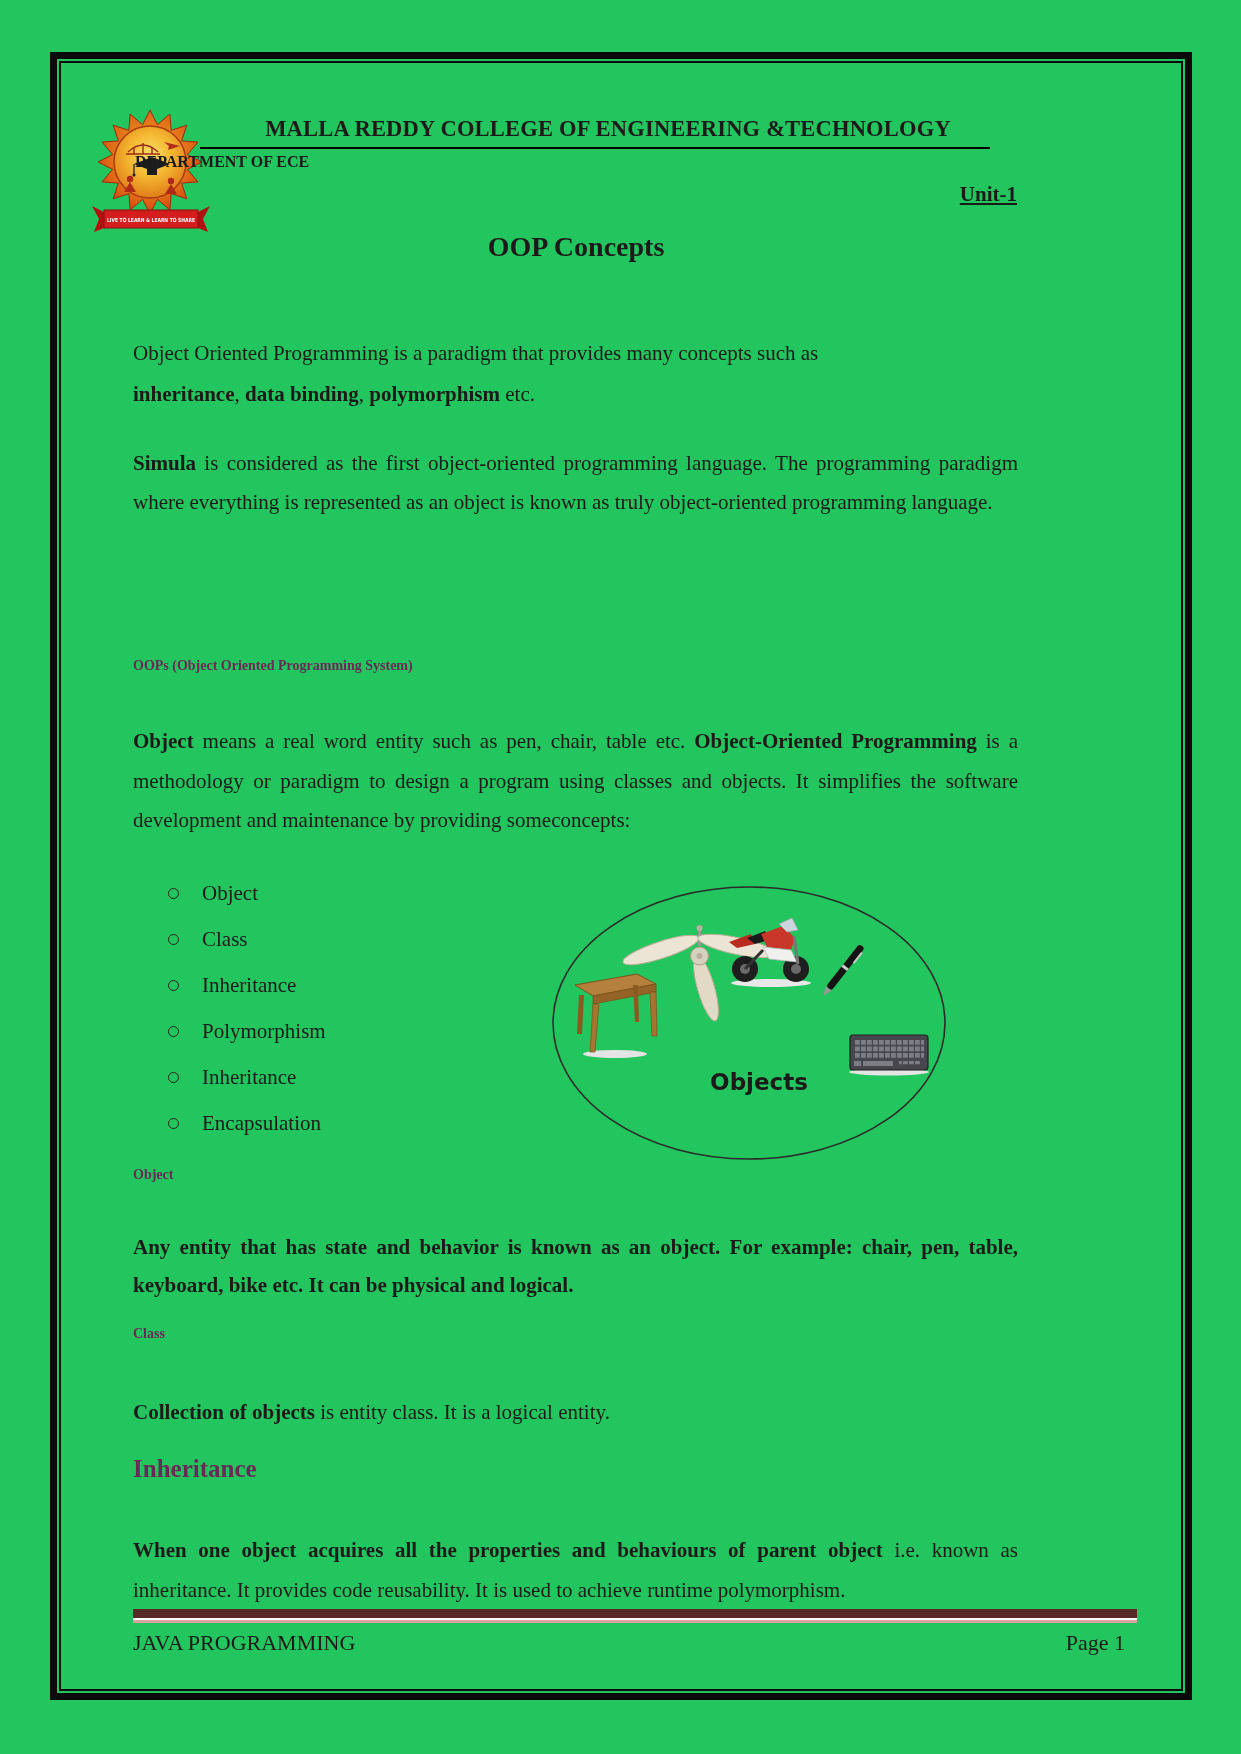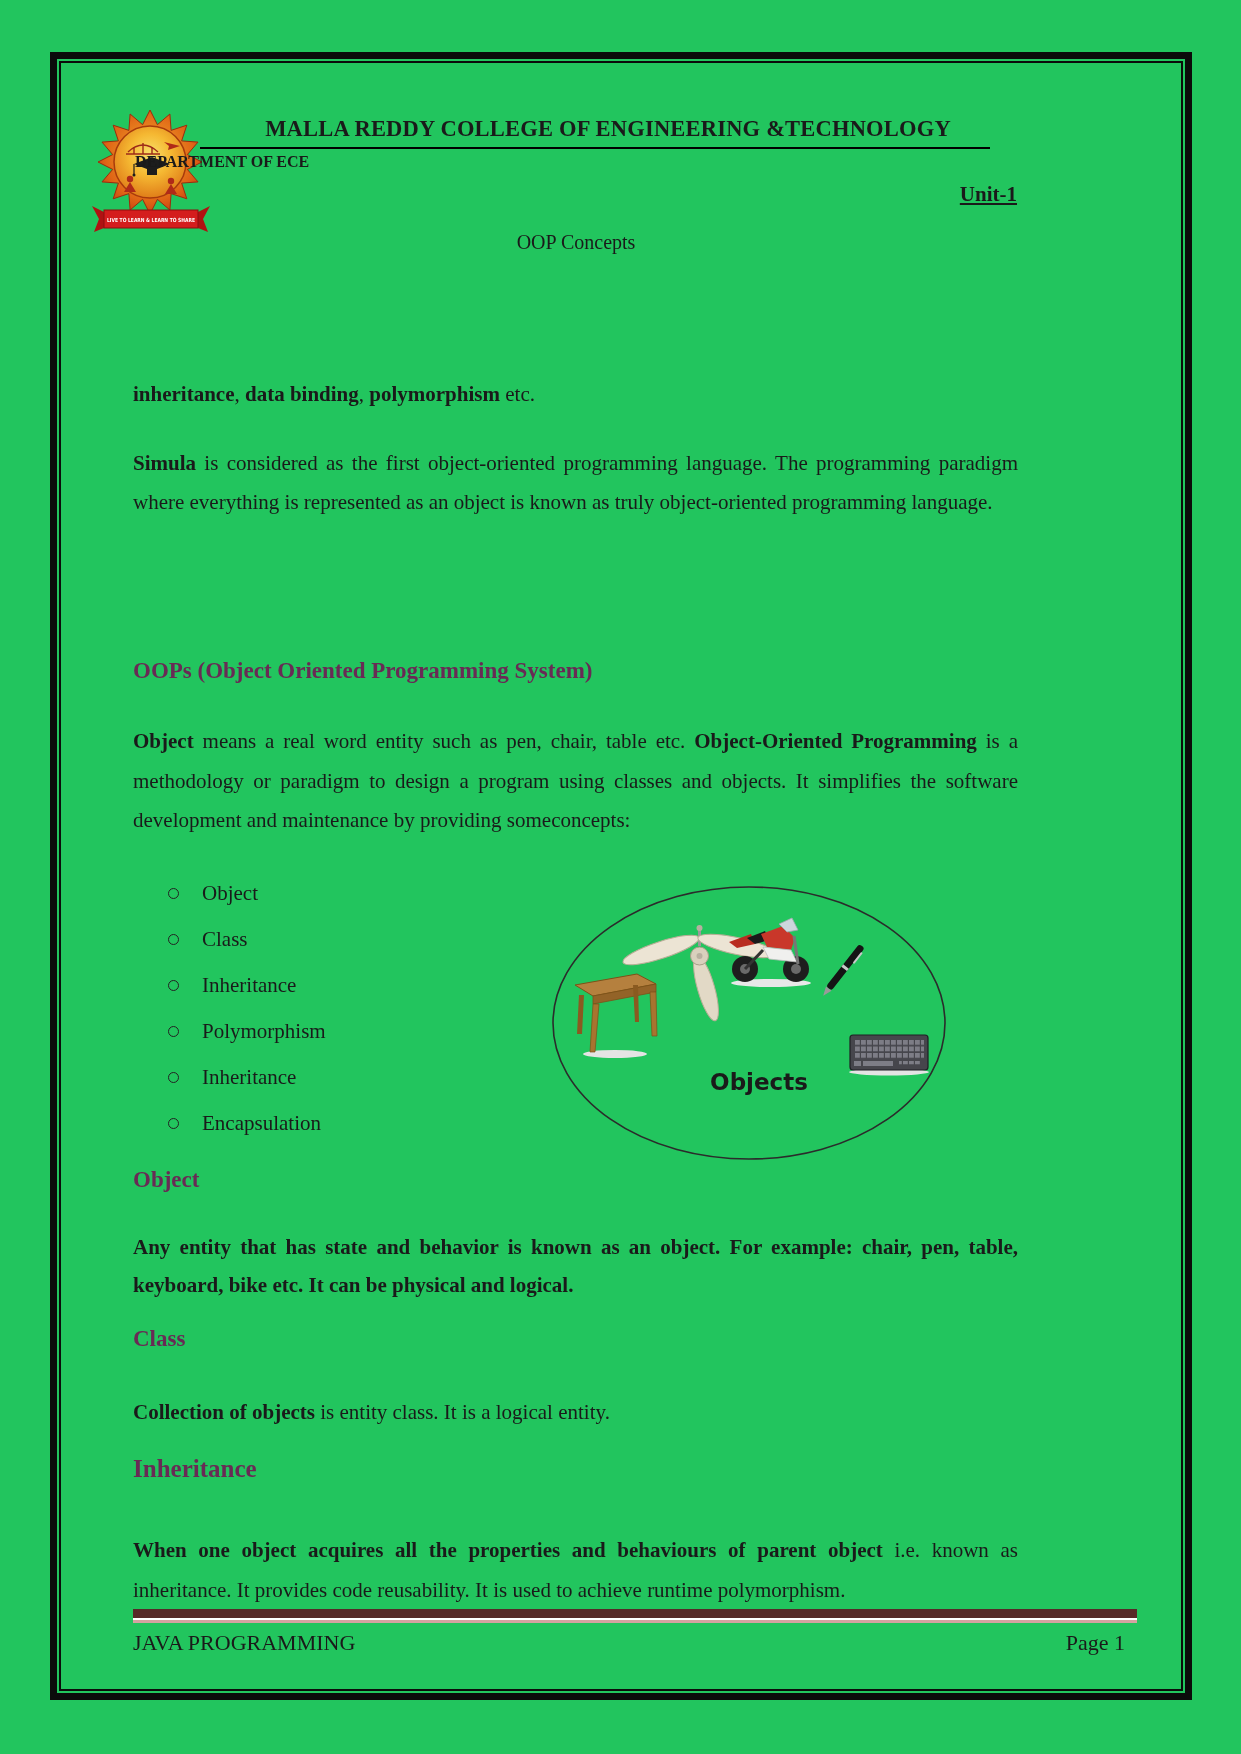--- a/index.html
+++ b/index.html
@@ -16,29 +16,29 @@
   p { margin:0; }
 
   .college   { left:133px; top:116px; width:950px; text-align:center;
                font-weight:bold; font-size:22.5px; letter-spacing:0.2px; }
   .hdr-rule  { left:200px; top:147px; width:790px; height:2px; background:#000; }
   .dept      { left:135px; top:153px; width:1030px; text-align:left;
                font-weight:bold; font-size:16px; }
   .unit      { left:133px; top:182px; width:884px; text-align:right;
                font-weight:bold; font-size:21px; text-decoration:underline; }
   .doc-title { left:133px; top:231px; width:886px; text-align:center;
-               font-weight:normal; font-size:20px; }
+               font-weight:bold; font-size:28px; }
 
   .bodytext  { left:133px; width:885px; font-size:21px; line-height:41px; }
   .just      { text-align:justify; }
   .lh39      { line-height:39px; }
   .lh40      { line-height:40px; }
   .lh38      { line-height:38px; }
 
-  .mhead     { left:133px; width:885px; font-weight:bold; font-size:23px; color:#692a55; }
+  .mhead     { left:133px; width:885px; font-weight:bold; font-size:14px; color:#692a55; }
   .mhead-big { font-size:25px; }
 
   .bullets   { left:168px; top:870px; width:360px; }
   .bullet-item { height:46px; display:flex; align-items:center; font-size:21px; }
   .bullet-marker { width:9px; height:9px; border:1.4px solid #222; border-radius:50%;
                margin-right:23px; flex:none; }
 
   .figure    { left:549px; top:884px; width:400px; height:278px; }
 
   .boldpara  { font-weight:bold; }
@@ -105,21 +105,21 @@
     </g>
   </svg>
 
   <div class="abs college">MALLA REDDY COLLEGE OF ENGINEERING &amp;TECHNOLOGY</div>
   <div class="abs hdr-rule"></div>
   <div class="abs dept">DEPARTMENT OF ECE</div>
   <div class="abs unit">Unit-1</div>
   <div class="abs doc-title">OOP Concepts</div>
 
   <p class="abs bodytext" style="top:333px;">
-    <br>
+    <span>Object Oriented Programming is a paradigm that provides many concepts such as</span><br>
     <b>inheritance</b><span>, </span><b>data binding</b><span>, </span><b>polymorphism</b><span> etc.</span>
   </p>
 
   <p class="abs bodytext just lh39" style="top:444px;">
     <b>Simula</b><span> is considered as the first object-oriented programming language. The programming paradigm where everything is represented as an object is known as truly object-oriented programming language.</span>
   </p>
 
 
   <div class="abs mhead" style="top:658px;">OOPs (Object Oriented Programming System)</div>
 

